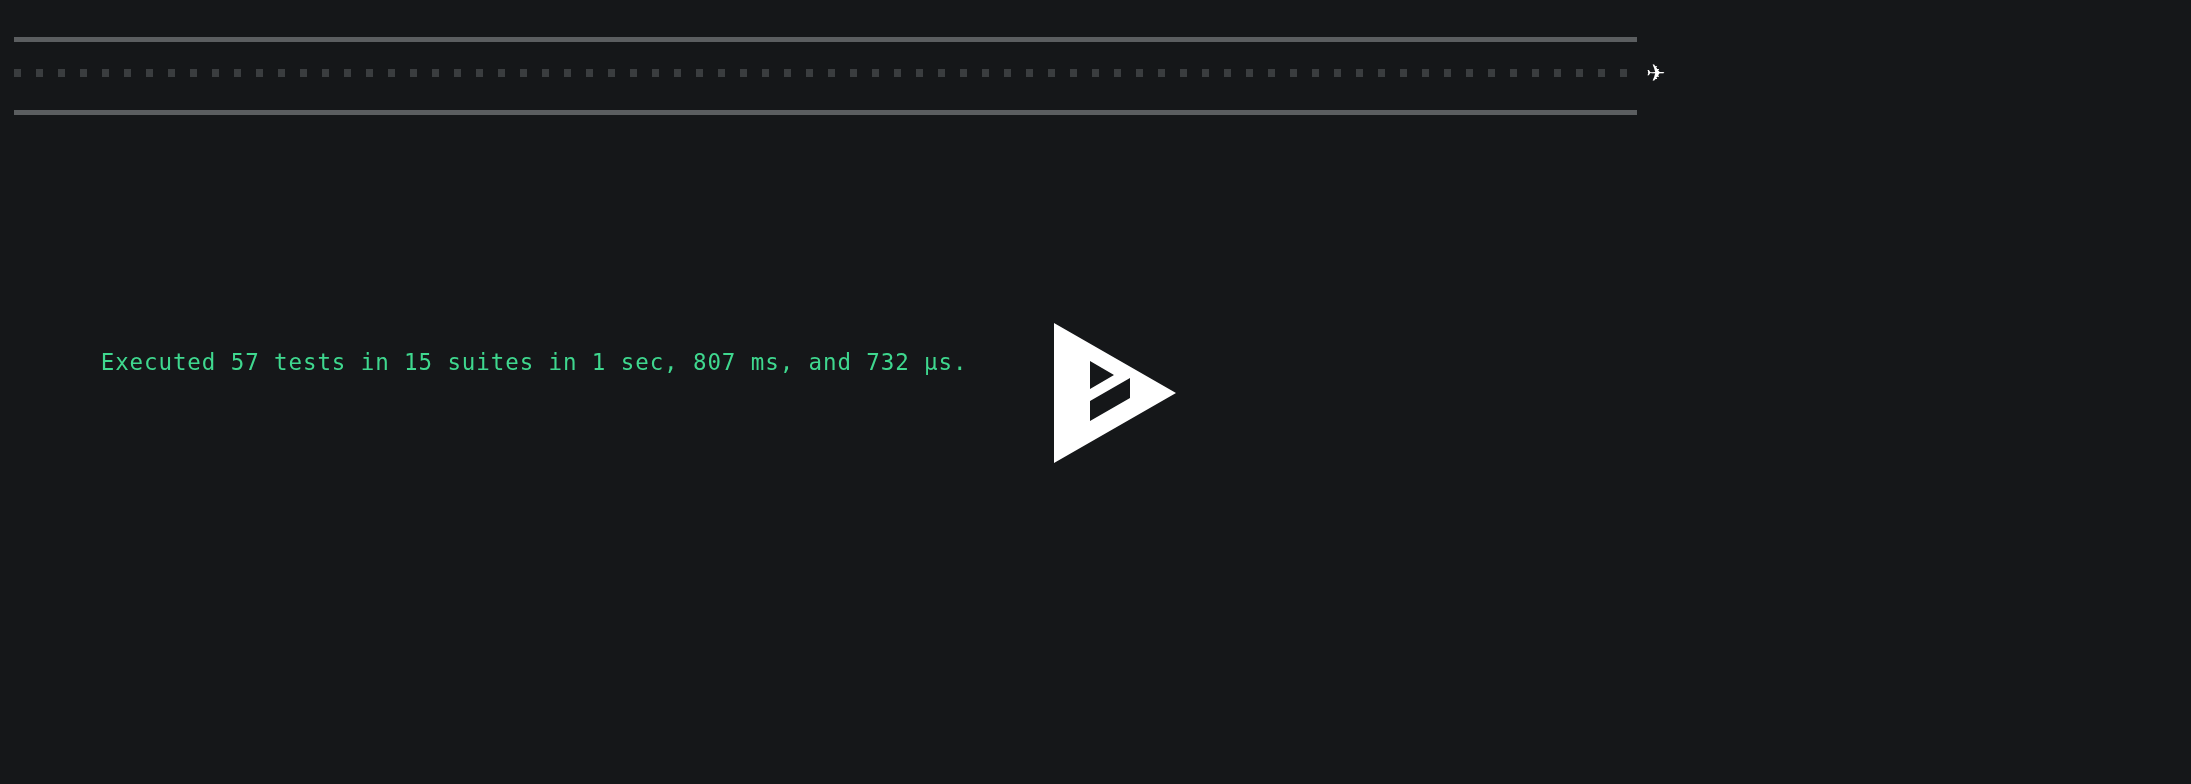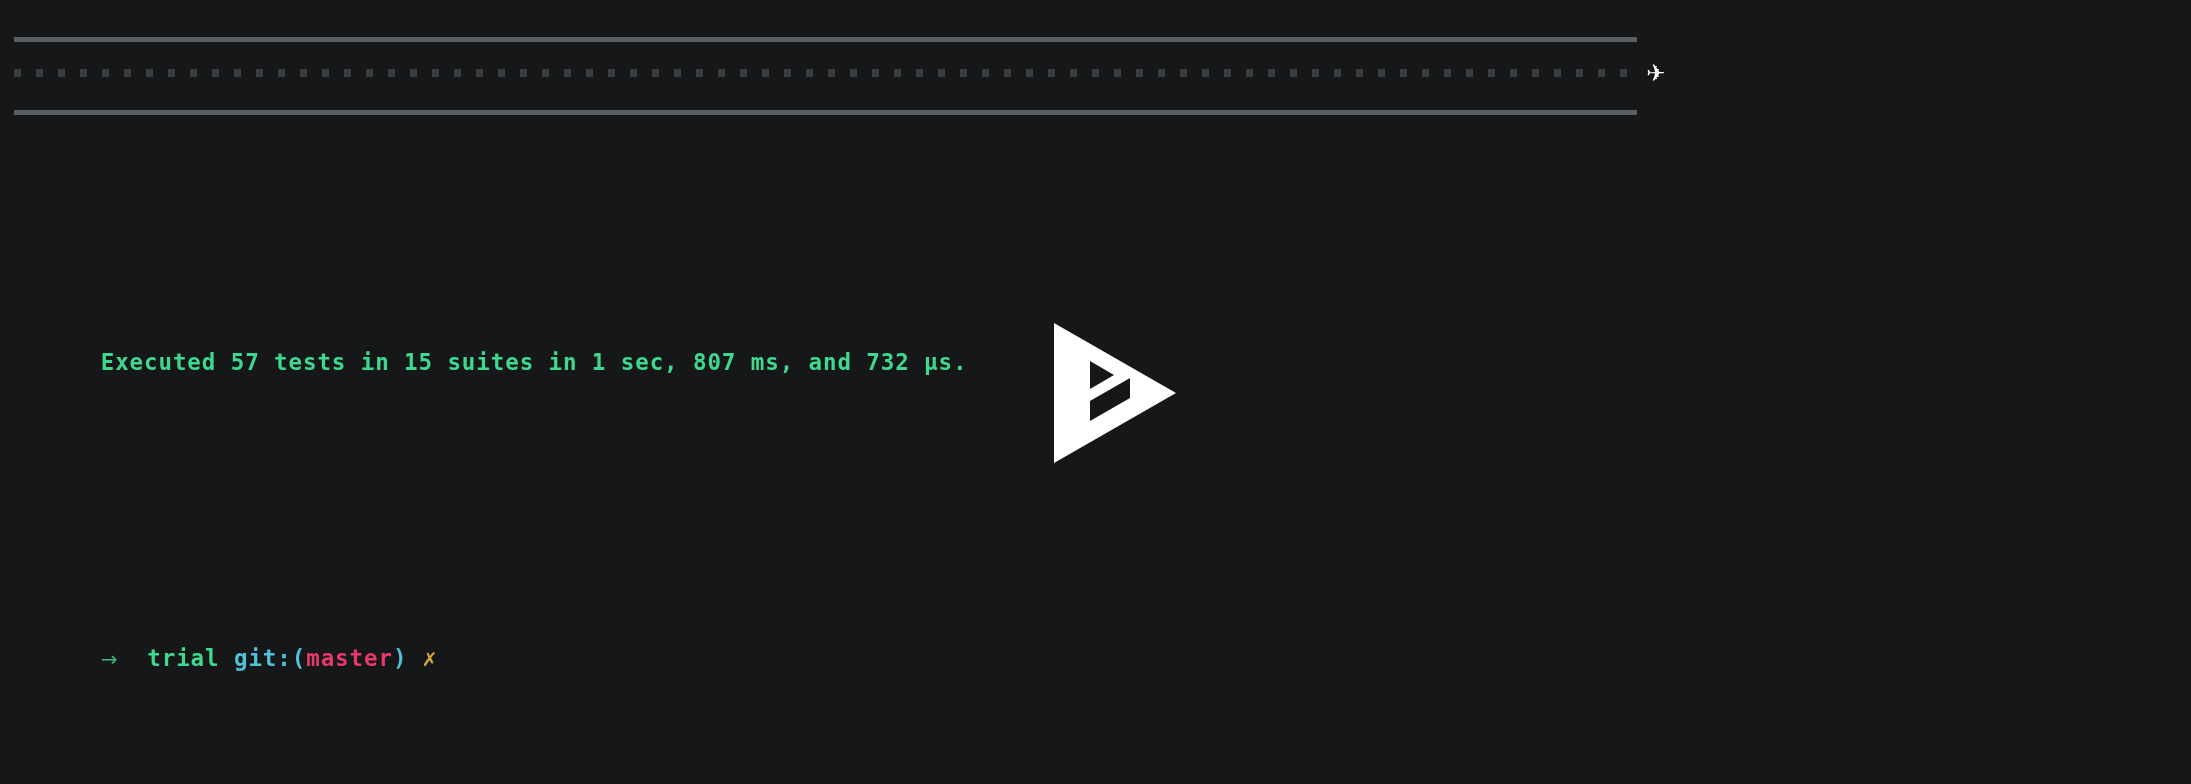--- a/index.html
+++ b/index.html
@@ -73,21 +73,21 @@
     left: 14px;
     top: 196px;
     font-size: 22.5px;
     line-height: 37px;
     letter-spacing: 0.9px;
     white-space: pre;
   }
   .term-line { height: 37px; }
   .blank-line { height: 37px; }
 
-  .c-green   { color: #3fd88f; font-weight: bold; }
+  .c-green   { color: #3fd88f; }
   .c-cyan    { color: #4fc1d8; }
   .c-pink    { color: #e8396a; }
 
   .prompt-arrow {
     color: #3fb877;
     font-family: "DejaVu Sans", sans-serif;
     font-size: 20px;
   }
   .prompt-strong { font-weight: bold; }
   .prompt-cross {
@@ -121,23 +121,20 @@
   </div>
 
   <div id="terminal">
 
     <div class="term-line">
       <span class="c-green">Executed 57 tests in 15 suites in 1 sec, 807 ms, and 732 µs.</span>
     </div>
 
     <div class="blank-line"></div>
 
-    <div class="term-line">
-      <span class="prompt-arrow">→</span><span>  </span><span class="c-green prompt-strong">trial</span><span> </span><span class="c-cyan prompt-strong">git:</span><span class="c-cyan prompt-strong">(</span><span class="c-pink prompt-strong">master</span><span class="c-cyan prompt-strong">)</span><span> </span><span class="prompt-cross">✗</span>
-    </div>
 
   </div>
 
   <div id="play-overlay">
     <svg viewBox="0 0 126 144" xmlns="http://www.w3.org/2000/svg">
       <path d="M2 2 L124 72 L2 142 Z
                M38 40 L38 68 L62 54 Z
                M38 80 L38 100 L78 77 L78 57 Z" fill="#ffffff" fill-rule="evenodd"></path>
     </svg>
   </div>

